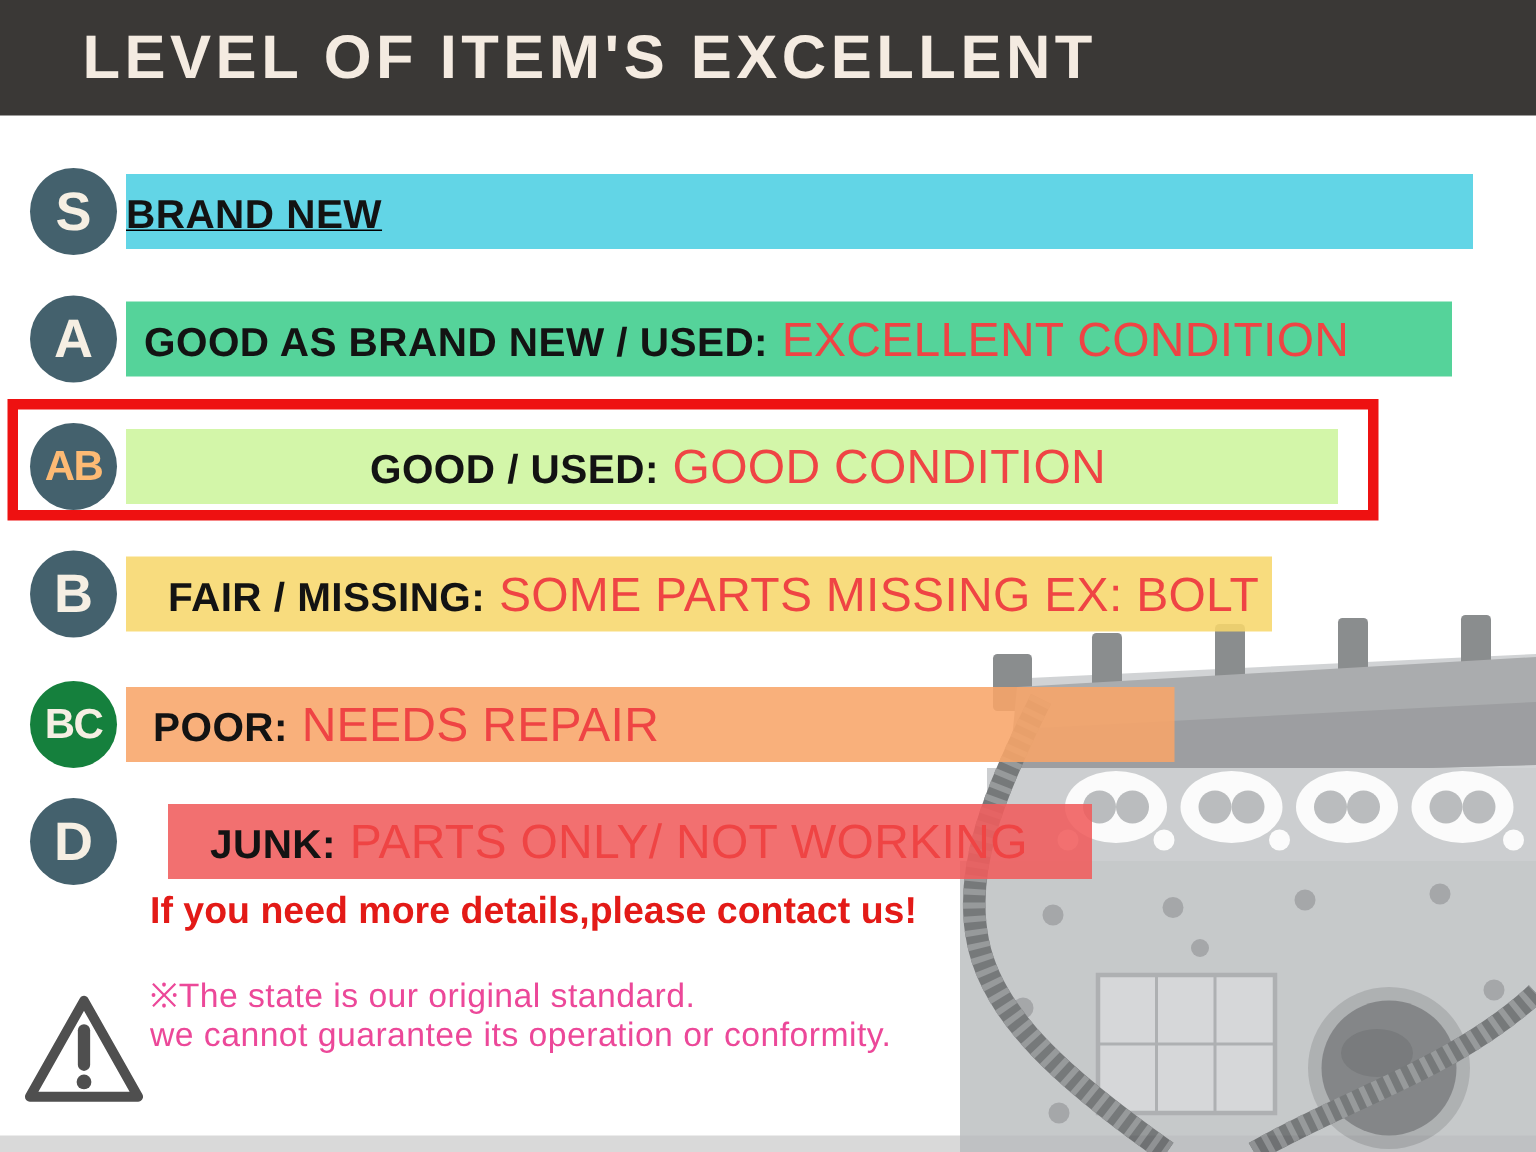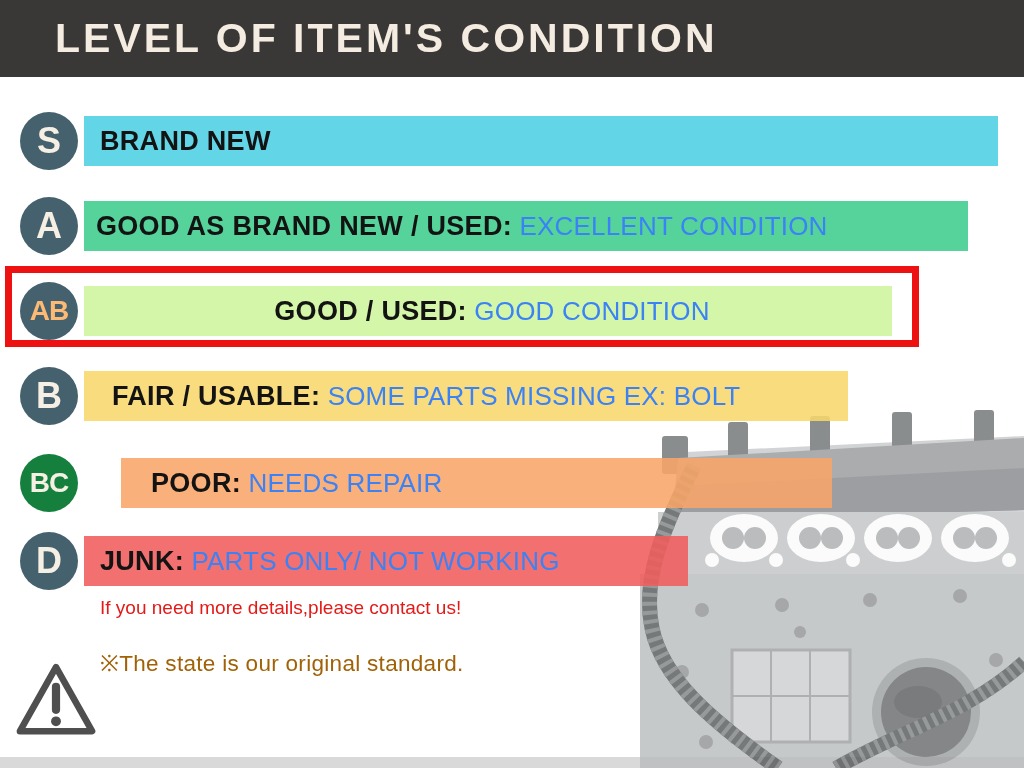--- a/index.html
+++ b/index.html
@@ -13,55 +13,55 @@
     position:absolute;left:55px;top:0;line-height:77px;
     font-size:41px;font-weight:600;letter-spacing:3px;color:#f4ebe1;white-space:nowrap;
   }
   
   .row{position:absolute;left:0;width:1024px;height:58px;}
   .bar{
     position:absolute;left:84px;top:4px;height:50px;line-height:50px;
     white-space:nowrap;overflow:hidden;
   }
   .bar .lbl{font-weight:bold;font-size:27px;color:#131313;letter-spacing:.3px;}
-  .bar .det{font-weight:normal;font-size:26px;color:#3b82f6;letter-spacing:.2px;}
+  .bar .det{font-weight:normal;font-size:32px;color:#ef4444;letter-spacing:.2px;}
   .grade{
     position:absolute;left:20px;top:0;width:58px;height:58px;border-radius:50%;
     background:#44616d;color:#f6efe3;box-shadow:0 0 0 3px #ffffff;
     text-align:center;line-height:58px;font-weight:bold;font-size:36px;
   }
   .grade[data-len="2"]{font-size:28px;letter-spacing:-1px;}
   .highlight-frame{
     position:absolute;left:5px;width:900px;height:67px;
     border:7px solid #ee1111;background:transparent;z-index:5;
   }
   
   .red-notes{position:absolute;left:100px;top:593px;z-index:6;}
   .red-notes div{
-    font-size:19px;font-weight:normal;color:#e31a17;line-height:29px;white-space:nowrap;
+    font-size:25px;font-weight:bold;color:#e31a17;line-height:29px;white-space:nowrap;
   }
   .black-notes{position:absolute;left:100px;top:651px;z-index:6;}
   .black-notes div{
-    font-size:22.5px;color:#a16207;line-height:26px;letter-spacing:.3px;white-space:nowrap;
+    font-size:22.5px;color:#ec4899;line-height:26px;letter-spacing:.3px;white-space:nowrap;
   }
   
   .warn{position:absolute;left:15px;top:660px;z-index:6;}
   
   .bottom-strip{position:absolute;left:0;top:757px;width:1024px;height:11px;background:#d9d9d9;z-index:1;}
   
   .engine{position:absolute;left:640px;top:410px;width:384px;height:358px;z-index:2;opacity:.8;}
   .rows-layer{position:absolute;left:0;top:0;z-index:4;width:1024px;height:768px;pointer-events:none;}
 </style>
 </head>
 <body>
 
 <div class="canvas">
 
   <div class="header">
-    <div class="title">LEVEL OF ITEM'S CONDITION</div>
+    <div class="title">LEVEL OF ITEM'S EXCELLENT</div>
   </div>
 
   <div class="bottom-strip"></div>
 
   <svg class="engine" viewBox="0 0 384 358" aria-hidden="true">
     <g>
       <polygon points="46,42 384,26 384,358 0,358 0,236 28,128" fill="#c6c9cb"></polygon>
 
       <g fill="#6e7173">
         <rect x="88" y="12" width="20" height="42" rx="3"></rect>
@@ -128,52 +128,53 @@
 
       <path d="M54,56 C22,120 2,170 12,218 C22,268 70,310 138,358" stroke="#55585a" stroke-width="15" fill="none"></path>
       <path d="M54,56 C22,120 2,170 12,218 C22,268 70,310 138,358" stroke="#7e8183" stroke-width="15" fill="none" stroke-dasharray="4 5"></path>
       <path d="M196,358 C258,322 330,302 384,252" stroke="#55585a" stroke-width="14" fill="none"></path>
       <path d="M196,358 C258,322 330,302 384,252" stroke="#7e8183" stroke-width="14" fill="none" stroke-dasharray="4 5"></path>
     </g>
   </svg>
 
   <div class="rows-layer" id="rows-layer">
       <div class="row" style="top: 112px;">
-    <div class="bar" style="width: 898px; background: rgba(76, 207, 226, 0.88); padding-left: 16px;"><span class="lbl">BRAND NEW</span><span class="det"></span></div>
+    <div class="bar" style="width: 898px; background: rgba(76, 207, 226, 0.88); padding-left: 0; text-decoration: underline;"><span class="lbl">BRAND NEW</span><span class="det"></span></div>
     <div class="grade" data-len="1" style="background: rgb(68, 97, 109); color: rgb(246, 239, 227);">S</div>
   </div>
       <div class="row" style="top: 197px;">
     <div class="bar" style="width: 872px; background: rgba(62, 205, 140, 0.88); padding-left: 12px;"><span class="lbl">GOOD AS BRAND NEW / USED:</span><span class="det"> EXCELLENT CONDITION</span></div>
     <div class="grade" data-len="1" style="background: rgb(68, 97, 109); color: rgb(246, 239, 227);">A</div>
   </div>
       <div class="row" style="top: 282px;">
     <div class="bar" style="width: 800px; background: rgba(205, 245, 157, 0.88); padding-left: 8px; text-align: center;"><span class="lbl">GOOD / USED:</span><span class="det"> GOOD CONDITION</span></div>
     <div class="grade" data-len="2" style="background: rgb(68, 97, 109); color: #fdba74;">AB</div>
   </div>
       <div class="highlight-frame" style="top: 266px; border-color: rgb(238, 17, 17);"></div>
       <div class="row" style="top: 367px;">
-    <div class="bar" style="width: 736px; background: rgba(247, 215, 108, 0.88); padding-left: 28px;"><span class="lbl">FAIR / USABLE:</span><span class="det"> SOME PARTS MISSING EX: BOLT</span></div>
+    <div class="bar" style="width: 736px; background: rgba(247, 215, 108, 0.88); padding-left: 28px;"><span class="lbl">FAIR / MISSING:</span><span class="det"> SOME PARTS MISSING EX: BOLT</span></div>
     <div class="grade" data-len="1" style="background: rgb(68, 97, 109); color: rgb(246, 239, 227);">B</div>
   </div>
       <div class="row" style="top: 454px;">
-    <div class="bar" style="width: 681px; background: rgba(248, 165, 105, 0.88); padding-left: 30px; margin-left: 37px;"><span class="lbl">POOR:</span><span class="det"> NEEDS REPAIR</span></div>
+    <div class="bar" style="width: 681px; background: rgba(248, 165, 105, 0.88); padding-left: 18px;"><span class="lbl">POOR:</span><span class="det"> NEEDS REPAIR</span></div>
     <div class="grade" data-len="2" style="background: #15803d; color: rgb(246, 239, 227);">BC</div>
   </div>
       <div class="row" style="top: 532px;">
-    <div class="bar" style="width: 588px; background: rgba(240, 92, 92, 0.88); padding-left: 16px;"><span class="lbl">JUNK:</span><span class="det"> PARTS ONLY/ NOT WORKING</span></div>
+    <div class="bar" style="width: 588px; background: rgba(240, 92, 92, 0.88); padding-left: 28px; margin-left: 28px;"><span class="lbl">JUNK:</span><span class="det"> PARTS ONLY/ NOT WORKING</span></div>
     <div class="grade" data-len="1" style="background: rgb(68, 97, 109); color: rgb(246, 239, 227);">D</div>
   </div>
     </div>
 
   <div class="red-notes">
     <div>If you need more details,please contact us!</div>
   </div>
 
   <div class="black-notes">
     <div>※The state is our original standard.</div>
+    <div>we cannot guarantee its operation or conformity.</div>
   </div>
 
   <svg class="warn" width="82" height="80" viewBox="0 0 100 96" aria-hidden="true">
     <path d="M50 8 L94 86 L6 86 Z" fill="none" stroke="#4f4f4f" stroke-width="8" stroke-linejoin="round"></path>
     <line x1="50" y1="32" x2="50" y2="60" stroke="#4f4f4f" stroke-width="10" stroke-linecap="round"></line>
     <circle cx="50" cy="74" r="6" fill="#4f4f4f"></circle>
   </svg>
 
 </div>
 

